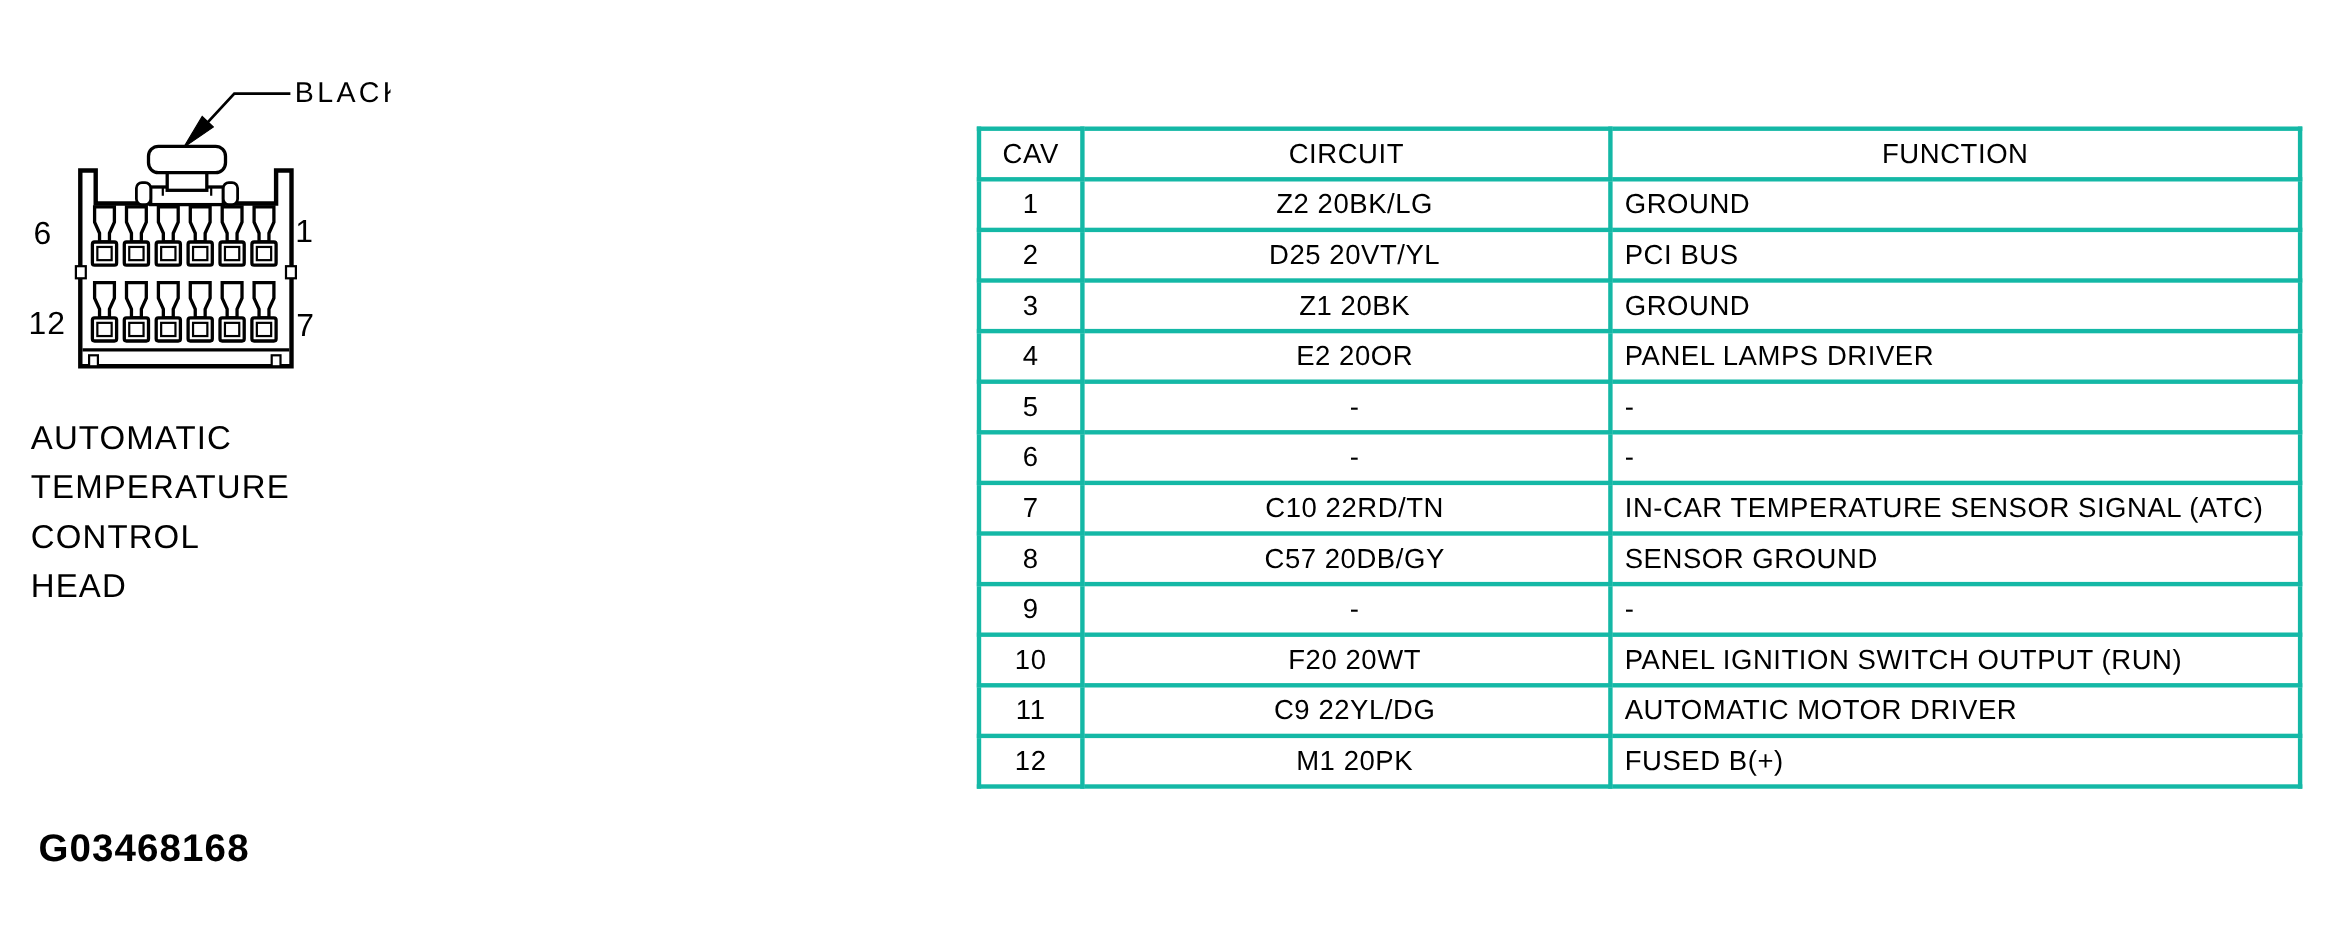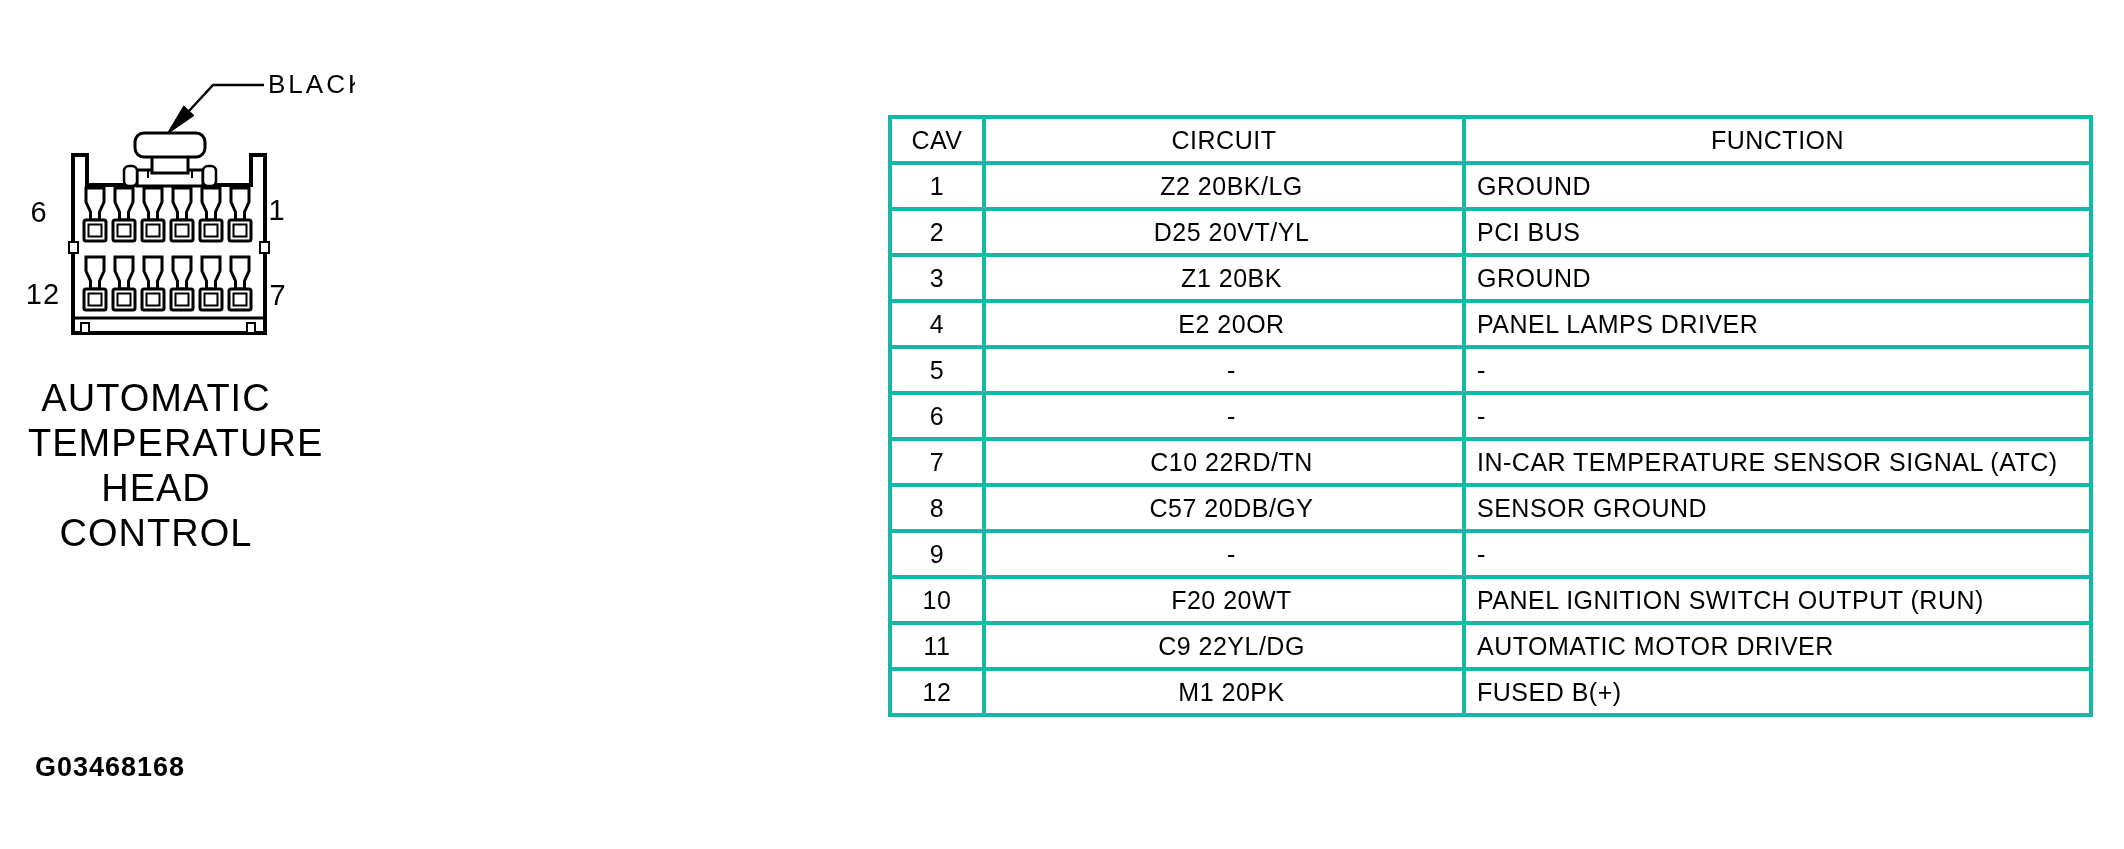--- a/index.html
+++ b/index.html
@@ -8,26 +8,26 @@
     font-family:"Liberation Sans",sans-serif;color:#000;overflow:hidden;
   }
   
   .connector-svg{position:absolute;left:25px;top:50px;width:330px;height:300px;}
   .connector-svg text{font-family:"Liberation Sans",sans-serif;fill:#000;}
   .pin-num{font-size:29px;letter-spacing:1px;}
   .color-label{font-size:26px;letter-spacing:3px;}
   
   .title-block{
     position:absolute;left:28px;top:376px;width:256px;
-    text-align:center;font-size:38px;line-height:45px;letter-spacing:1px;
+    font-size:30px;line-height:45px;letter-spacing:1px;
   }
   
   .figure-id{
     position:absolute;left:35px;top:752px;
-    font-size:27px;font-weight:bold;letter-spacing:1px;
+    font-size:35px;font-weight:bold;letter-spacing:1px;
   }
   
   .pin-table{
     position:absolute;left:888px;top:115px;width:1201px;
     border-collapse:collapse;table-layout:fixed;
     font-size:25px;letter-spacing:0.5px;
   }
   .pin-table th,.pin-table td{
     border:4px solid #14b8a6;height:42px;padding:0;
     font-weight:normal;white-space:nowrap;overflow:hidden;
@@ -89,22 +89,22 @@
     <text class="color-label" x="243" y="43">BLACK</text>
     <text class="pin-num" x="14" y="172" text-anchor="middle">6</text>
     <text class="pin-num" x="252" y="170" text-anchor="middle">1</text>
     <text class="pin-num" x="18" y="254" text-anchor="middle">12</text>
     <text class="pin-num" x="253" y="255" text-anchor="middle">7</text>
   </svg>
 
   <div class="title-block">
     <div>AUTOMATIC</div>
     <div>TEMPERATURE</div>
+    <div>CONTROL</div>
     <div>HEAD</div>
-    <div>CONTROL</div>
   </div>
 
   <div class="figure-id">G03468168</div>
 
   <table class="pin-table">
     <colgroup>
         <col style="width:94px">
         <col style="width:480px">
         <col style="width:627px">
       </colgroup>

